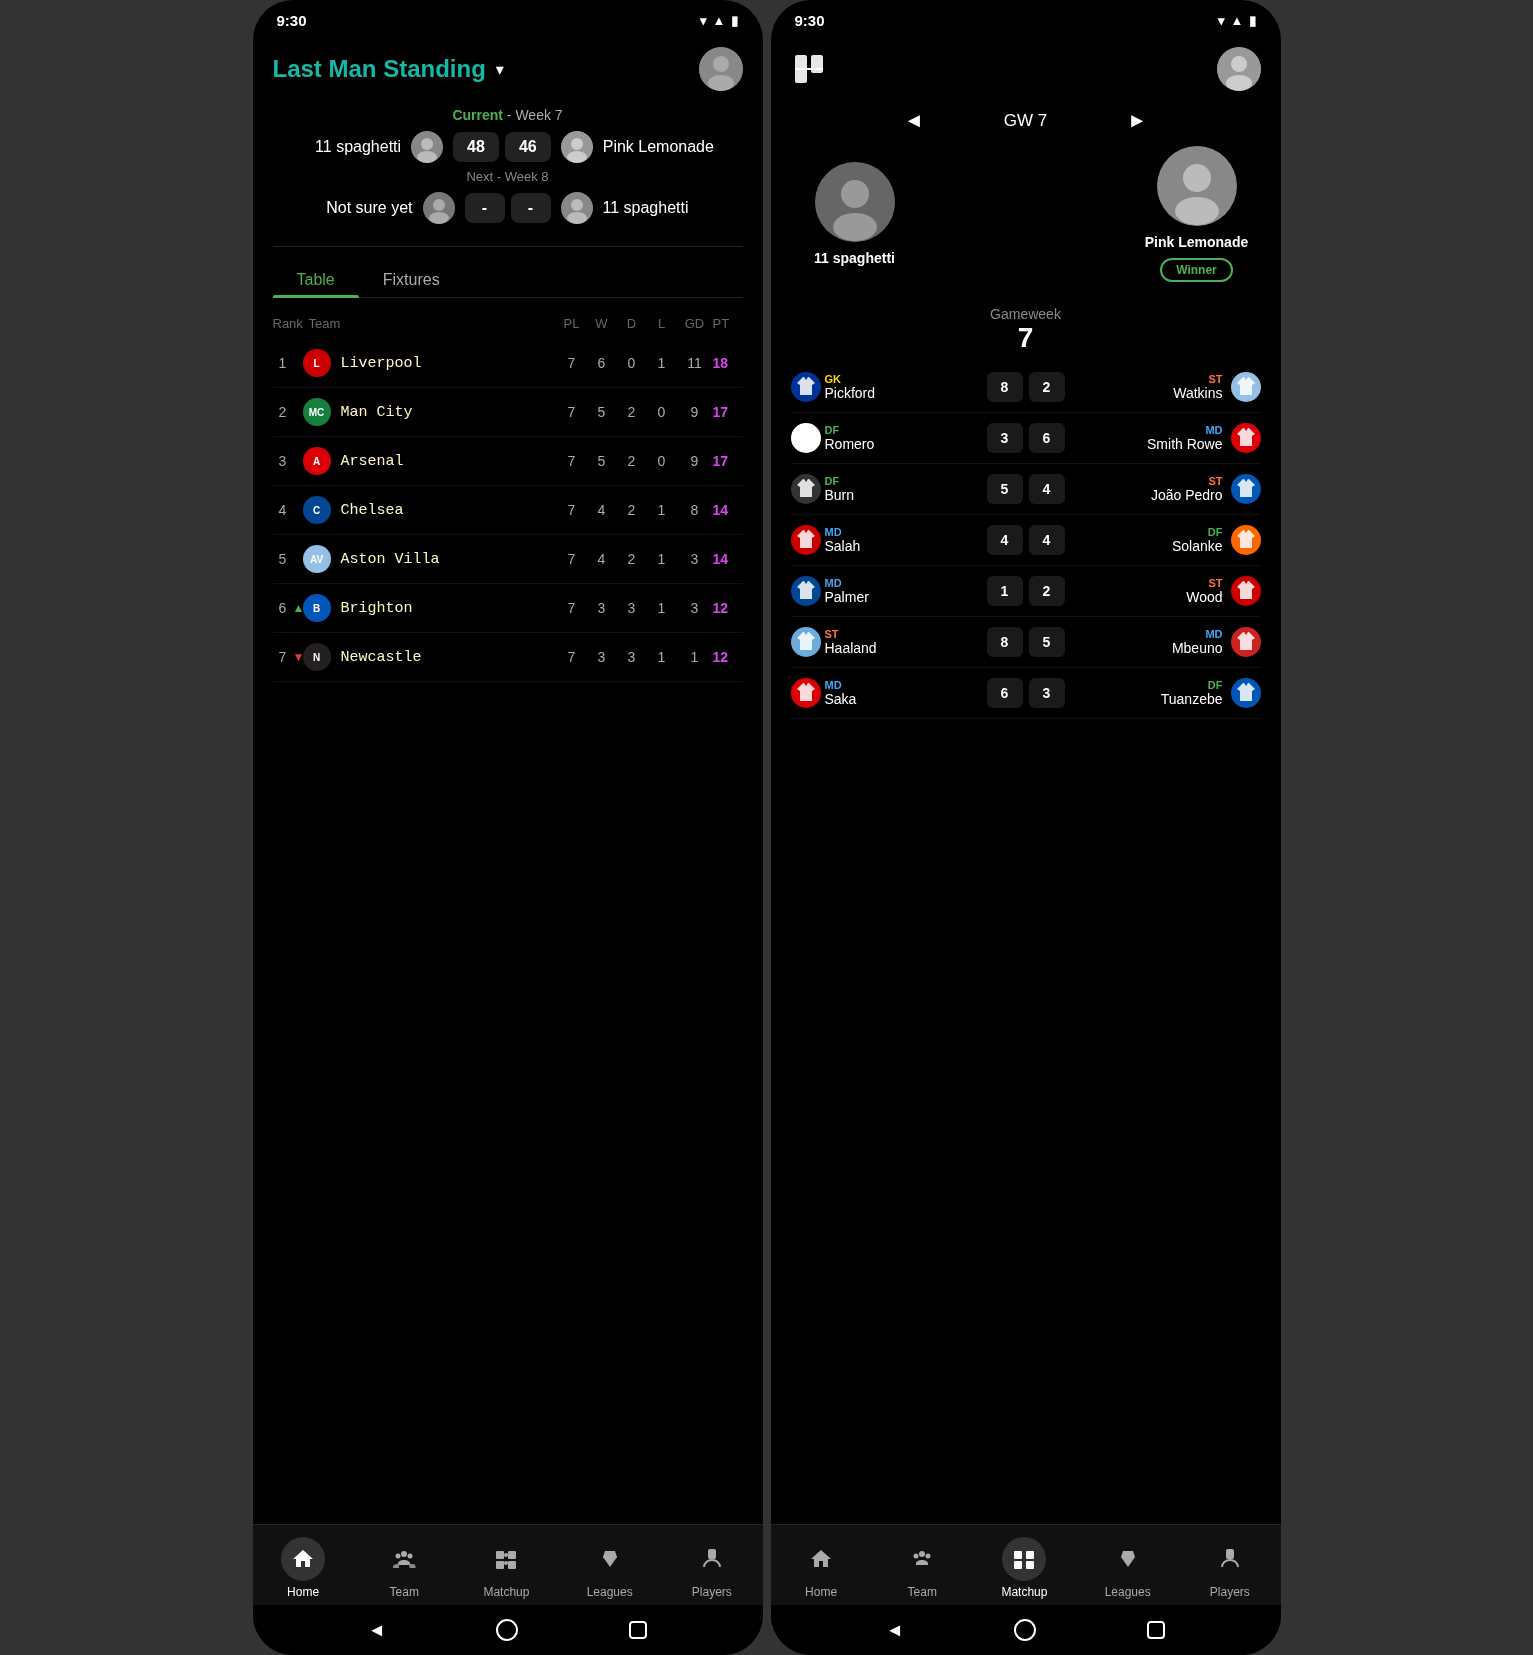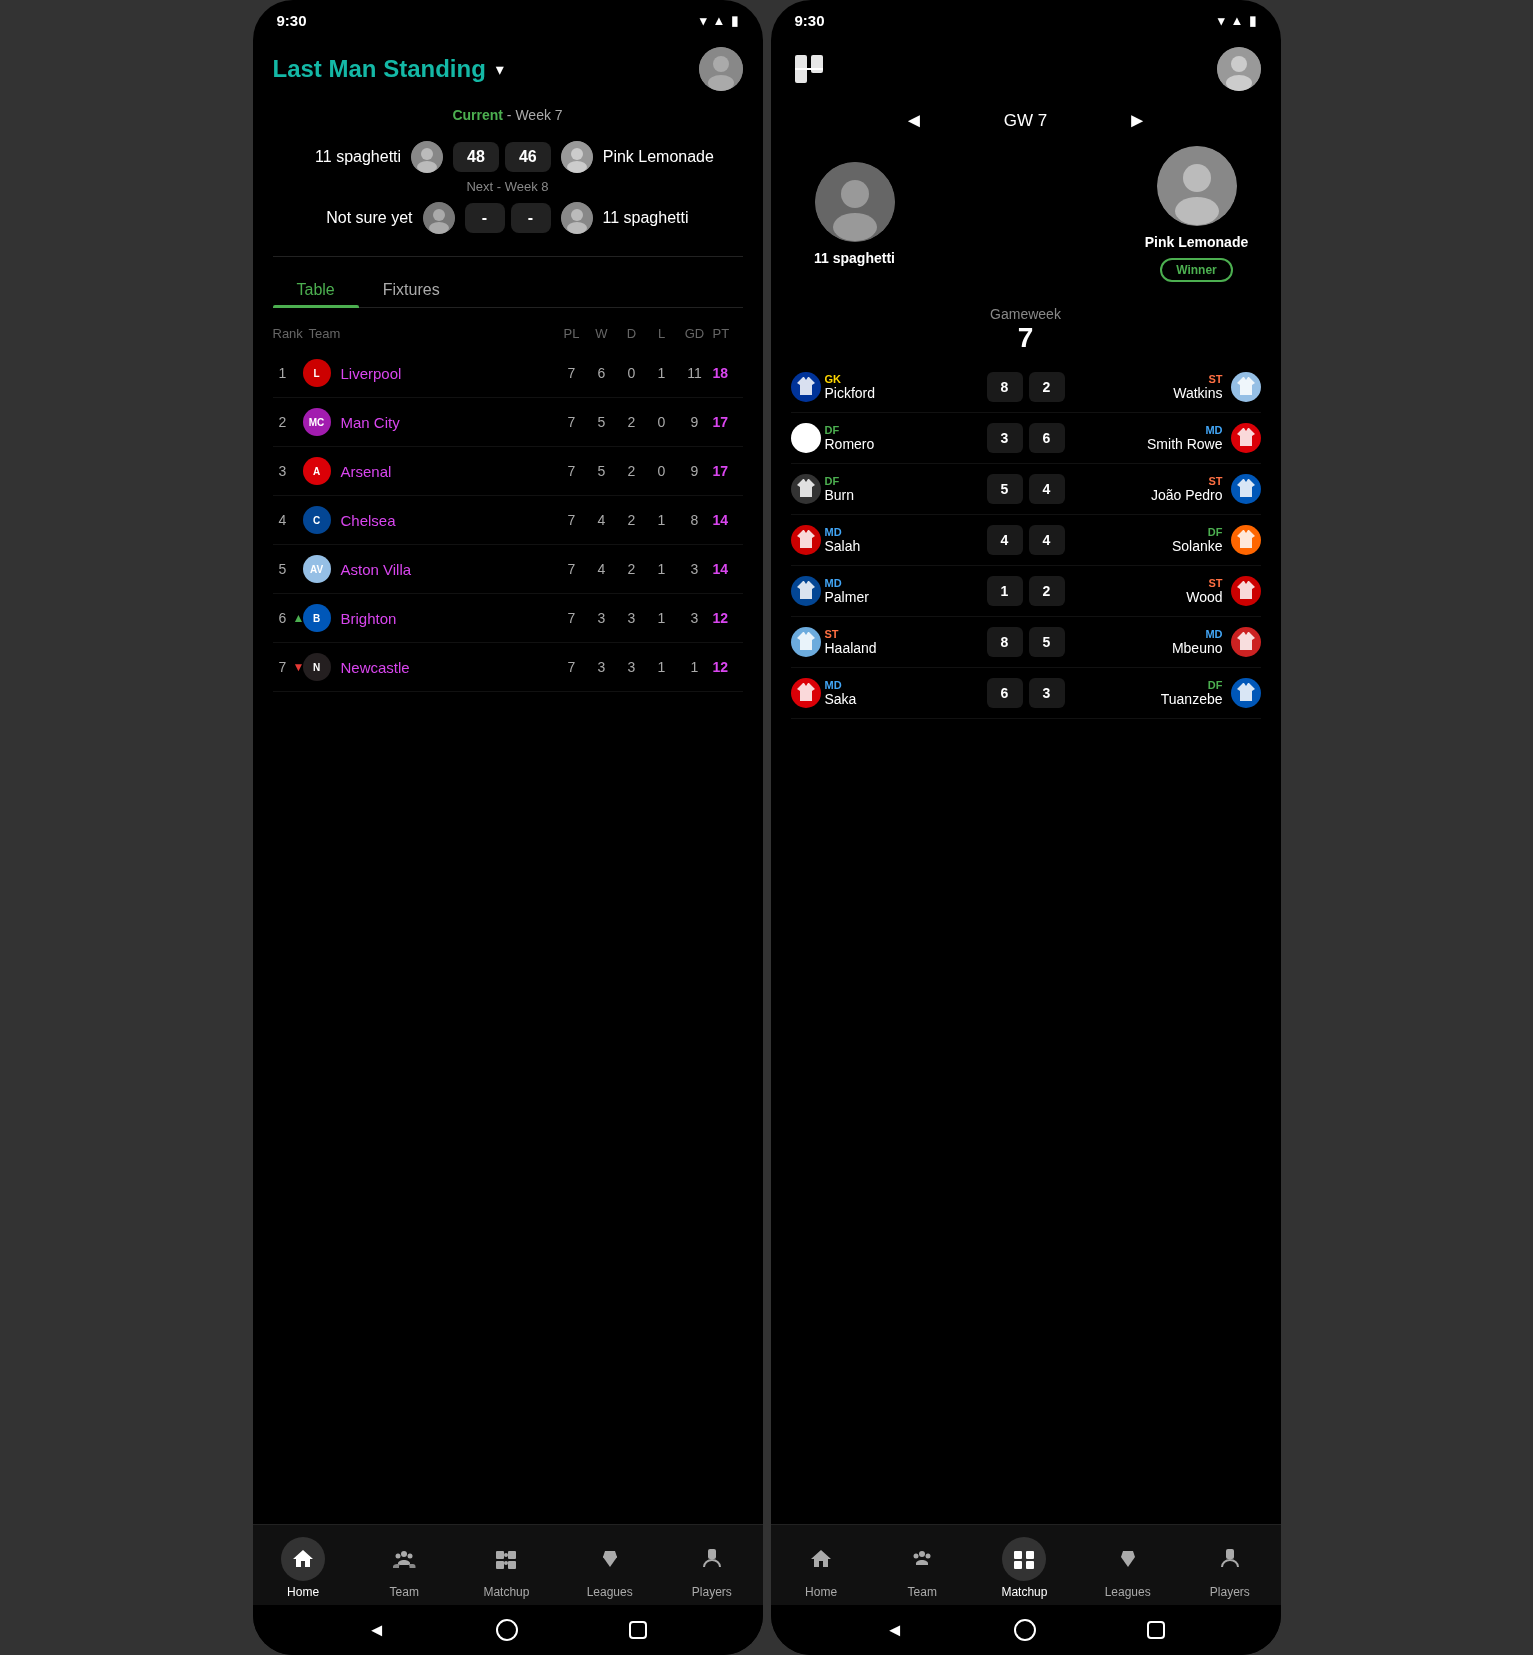--- a/index.html
+++ b/index.html
@@ -74,21 +74,21 @@
     }
     .avatar-circle svg { width: 44px; height: 44px; }
 
     
     .matchup-section {
       padding: 6px 20px 16px;
       text-align: center;
     }
     .week-label {
       font-size: 14px;
-      margin-bottom: 18px;
+      margin-bottom: 8px;
     }
     .week-label .current { color: #4CAF50; font-weight: 600; }
     .week-label .week { color: #aaa; }
 
     .matchup-row {
       display: flex;
       align-items: center;
       justify-content: center;
       gap: 10px;
       margin-bottom: 6px;
@@ -216,21 +216,21 @@
       height: 28px;
       border-radius: 50%;
       margin-right: 10px;
       display: flex;
       align-items: center;
       justify-content: center;
       font-size: 10px;
       font-weight: 700;
       color: #fff;
     }
-    .team-name-text { color: #d946ef; font-size: 15px; flex: 1; }
+    .team-name-text { color: #fef9c3; font-size: 15px; flex: 1; font-family: Liberation Mono, monospace; }
     .td { color: #aaa; font-size: 14px; }
     .td-pt { color: #d946ef; font-weight: 700; font-size: 14px; }
 
     
     .bottom-nav {
       display: flex;
       justify-content: space-around;
       align-items: center;
       padding: 12px 0 6px;
       background: #111;
@@ -555,21 +555,21 @@
     <span class="td col-pl">7</span>
     <span class="td col-w">6</span>
     <span class="td col-d">0</span>
     <span class="td col-l">1</span>
     <span class="td col-gd">11</span>
     <span class="td-pt col-pt">18</span>
   </div>
           <div class="table-row">
     <span class="rank-num">2</span>
     <span class="rank-dot">•</span>
-    <div class="team-logo" style="background:#a21caf">MC</div>
+    <div class="team-logo" style="background:#15803d">MC</div>
     <span class="team-name-text">Man City</span>
     <span class="td col-pl">7</span>
     <span class="td col-w">5</span>
     <span class="td col-d">2</span>
     <span class="td col-l">0</span>
     <span class="td col-gd">9</span>
     <span class="td-pt col-pt">17</span>
   </div>
           <div class="table-row">
     <span class="rank-num">3</span>

